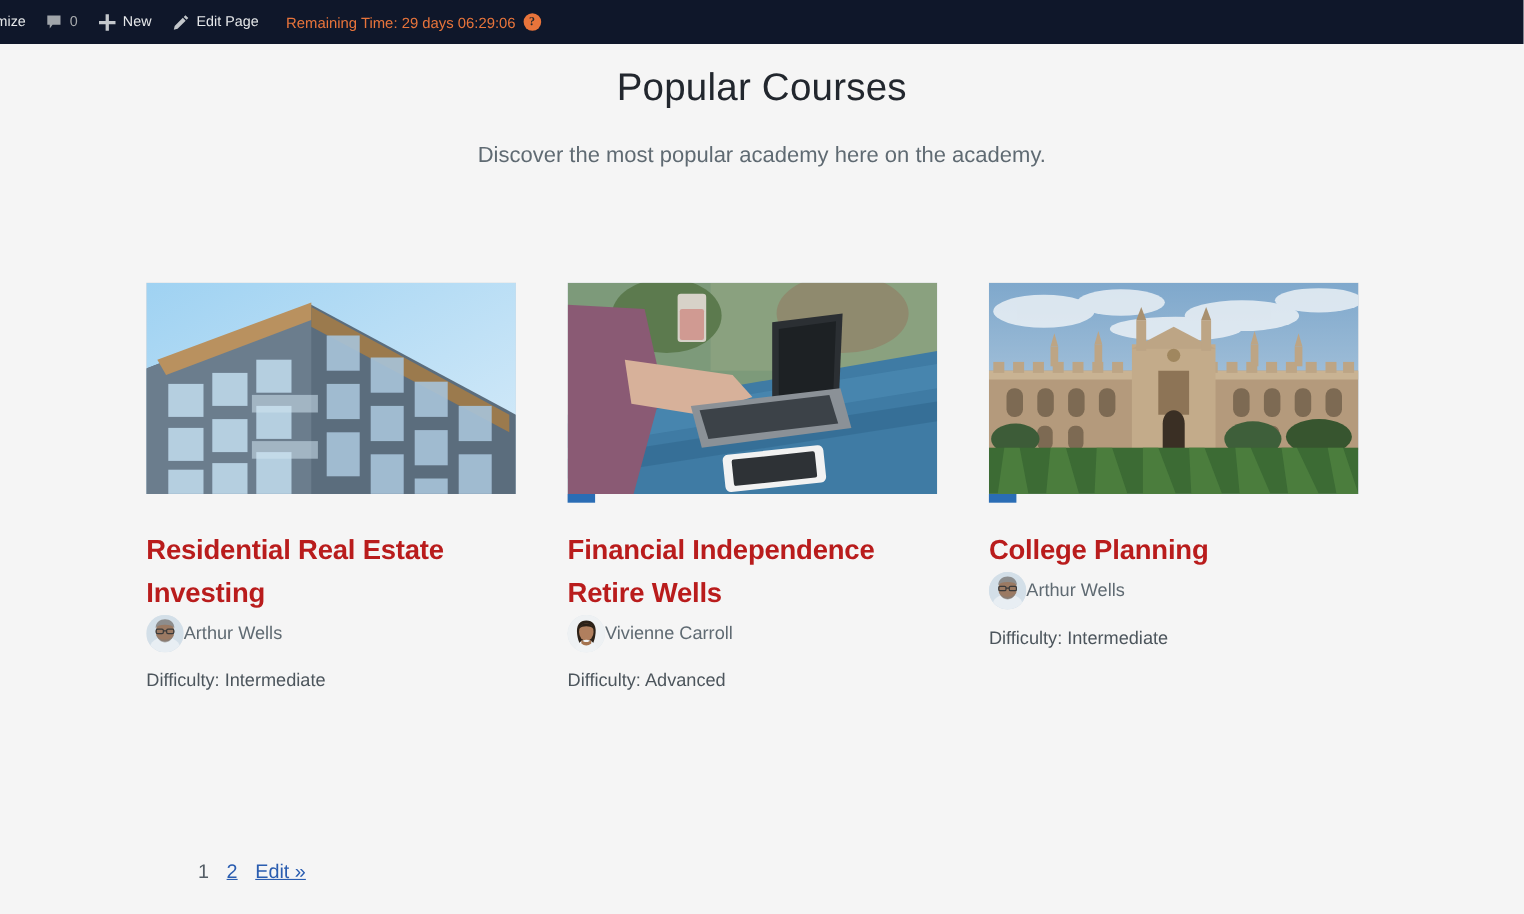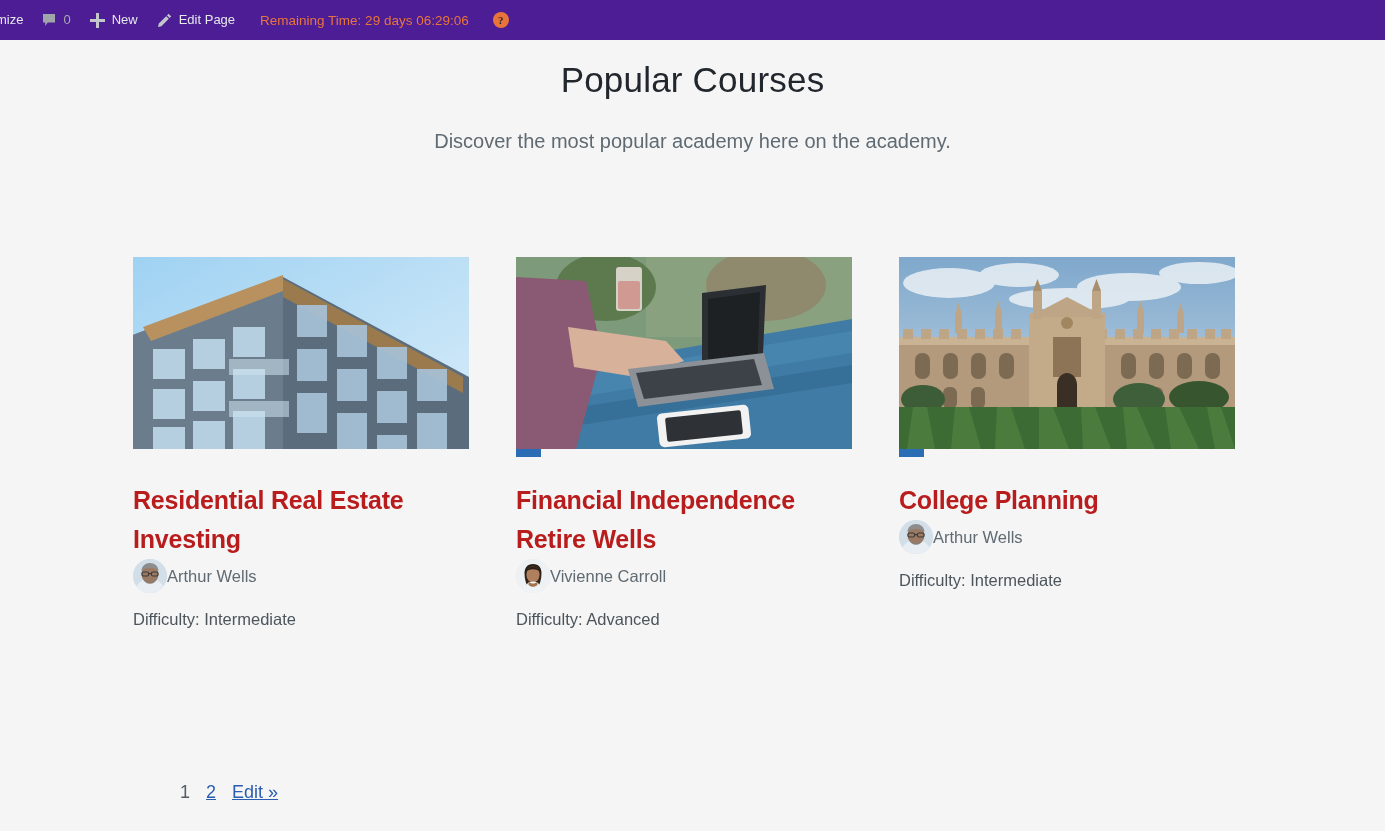--- a/index.html
+++ b/index.html
@@ -15,21 +15,21 @@
     background: #f5f5f5;
     color: #333;
   }
 
   
   #adminbar {
     position: absolute;
     top: 0; left: 0;
     width: 1385px;
     height: 40px;
-    background: #4c1d95;
+    background: #0f172a;
     display: flex;
     align-items: center;
     font-size: 13px;
     color: #b4b9be;
     white-space: nowrap;
   }
 
   .ab-item {
     display: flex;
     align-items: center;
@@ -47,21 +47,21 @@
   }
 
   .ab-label { color: #e6e8ea; font-size: 13px; }
   .ab-count { color: #a7aaad; font-size: 13px; }
 
   .ab-icon { display: inline-flex; align-items: center; justify-content: center; }
 
   .ab-remaining {
     display: flex;
     align-items: center;
-    gap: 24px;
+    gap: 7px;
     padding-left: 16px;
     color: #e8743b;
     font-size: 13.5px;
   }
 
   .help-badge {
     display: inline-flex;
     align-items: center;
     justify-content: center;
     width: 16px; height: 16px;

